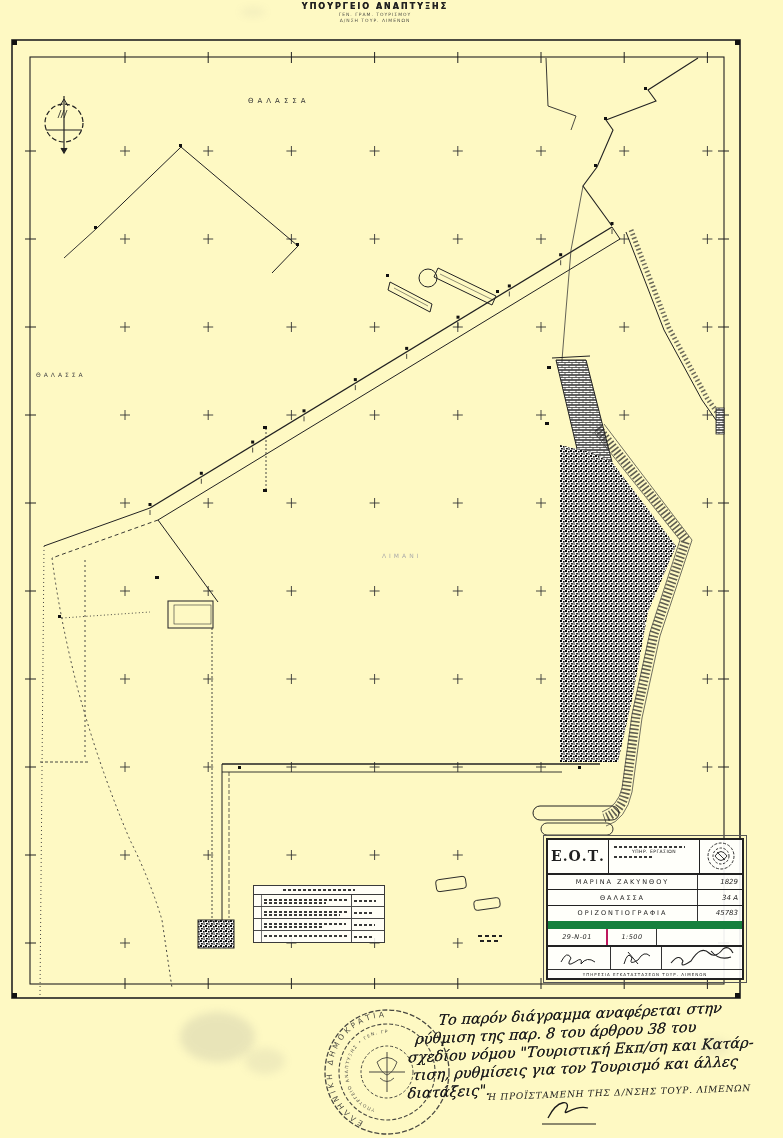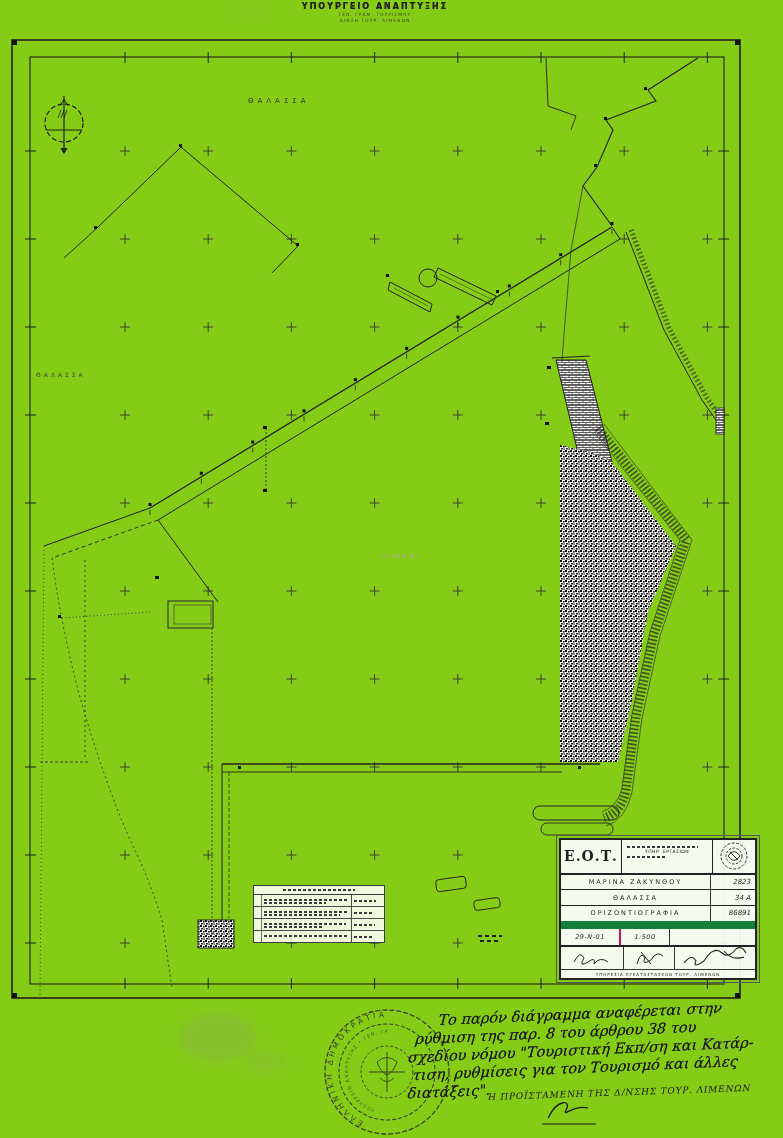--- a/index.html
+++ b/index.html
@@ -1,35 +1,35 @@
 <!DOCTYPE html>
 <html><head>
 <meta charset="utf-8">
 <style>
   html,body{margin:0;padding:0;background:#e8e8e8;}
-  .page{position:relative;width:783px;height:1138px;background:#84cc16;overflow:hidden;
+  .page{position:relative;width:783px;height:1138px;background:#fef9c3;overflow:hidden;
         font-family:"DejaVu Sans",sans-serif;color:#1f1f1f;}
   .abs{position:absolute;}
   
   .scan-header{left:255px;top:2px;width:240px;text-align:center;line-height:1.25;}
   .scan-header .l1{font-size:8px;font-weight:bold;letter-spacing:2px;color:#222;text-shadow:0 0 .4px #222;}
   .scan-header .l2,.scan-header .l3{font-size:4.5px;letter-spacing:1px;color:#333;opacity:.85;}
   
   .greek{height:2px;background:repeating-linear-gradient(90deg,#3a3a3a 0 3px,transparent 3px 5px);margin:1.5px 2px;}
   
   .legend{left:253px;top:885px;width:130px;height:56px;border:1px solid #3a3a3a;background:rgba(255,255,255,.85);display:flex;flex-direction:column;}
   .legend .hdr{height:8px;border-bottom:1px solid #3a3a3a;display:flex;align-items:center;}
   .legend .hdr .greek{width:55%;margin:0 auto;}
   .legend .lrow{flex:1;display:flex;border-bottom:1px solid #4a4a4a;}
   .legend .lrow:last-child{border-bottom:none;}
   .legend .tickcol{width:7px;border-right:1px solid #777;}
   .legend .body{flex:1;padding-top:2px;}
   .legend .valcol{width:32px;border-left:1px solid #4a4a4a;padding-top:3px;}
   
-  .tblock{left:559px;top:838px;width:194px;height:138px;border:2px solid #222;outline:1px solid #555;outline-offset:2px;
+  .tblock{left:546px;top:838px;width:194px;height:138px;border:2px solid #222;outline:1px solid #555;outline-offset:2px;
           background:rgba(255,255,255,.92);display:flex;flex-direction:column;font-family:"DejaVu Sans",sans-serif;}
   .tb-r1{height:38px;display:flex;border-bottom:2px solid #222;}
   .tb-org{width:60px;border-right:1.5px solid #222;display:flex;align-items:center;justify-content:center;
           font-family:"DejaVu Serif",serif;font-weight:bold;font-size:14px;letter-spacing:1px;}
   .tb-dept{flex:1;border-right:1.5px solid #222;padding:4px 3px 0 3px;}
   .tb-dept .txt{font-size:4.5px;letter-spacing:.5px;text-align:center;color:#222;}
   .tb-logo{width:42px;display:flex;align-items:center;justify-content:center;}
   .tb-row{height:17px;display:flex;border-bottom:1.5px solid #222;align-items:stretch;text-align:right;}
   .tb-row .lbl{flex:1;display:flex;align-items:center;justify-content:center;font-size:6.5px;letter-spacing:2px;}
   .tb-row .val{width:40px;border-left:1px solid #333;display:flex;align-items:center;justify-content:flex-end;
@@ -391,29 +391,29 @@
           <g fill="none" stroke="#333" stroke-width="1">
             <circle cx="17" cy="16" r="13" stroke-dasharray="3 1.5"></circle>
             <circle cx="17" cy="16" r="8" stroke-dasharray="2.5 1.5"></circle>
             <path d="M11,16 q6,-9 12,0 q-6,9 -12,0 M13,12 l8,8"></path>
           </g>
         </svg>
       </div>
     </div>
     <div class="tb-row">
       <div class="lbl">ΜΑΡΙΝΑ ΖΑΚΥΝΘΟΥ</div>
-      <div class="val">2823</div>
+      <div class="val">1829</div>
     </div>
     <div class="tb-row">
       <div class="lbl">ΘΑΛΑΣΣΑ</div>
       <div class="val">34 Α</div>
     </div>
     <div class="tb-row" style="border-bottom:8px solid #15803d;">
       <div class="lbl">ΟΡΙΖΟΝΤΙΟΓΡΑΦΙΑ</div>
-      <div class="val">86891</div>
+      <div class="val">45783</div>
     </div>
     <div class="tb-r5">
       <div class="c date">29-Ν-01</div>
       <div class="c scale">1:500</div>
       <div class="c rest"></div>
     </div>
     <div class="tb-sign">
       <div class="sc s1">
         <svg width="44" height="20" viewBox="0 0 44 20">
           <path d="M4,14 q6,-12 10,-4 q-6,10 4,4 q8,-6 6,2 q6,-8 14,-2" fill="none" stroke="#222" stroke-width="1"></path>

